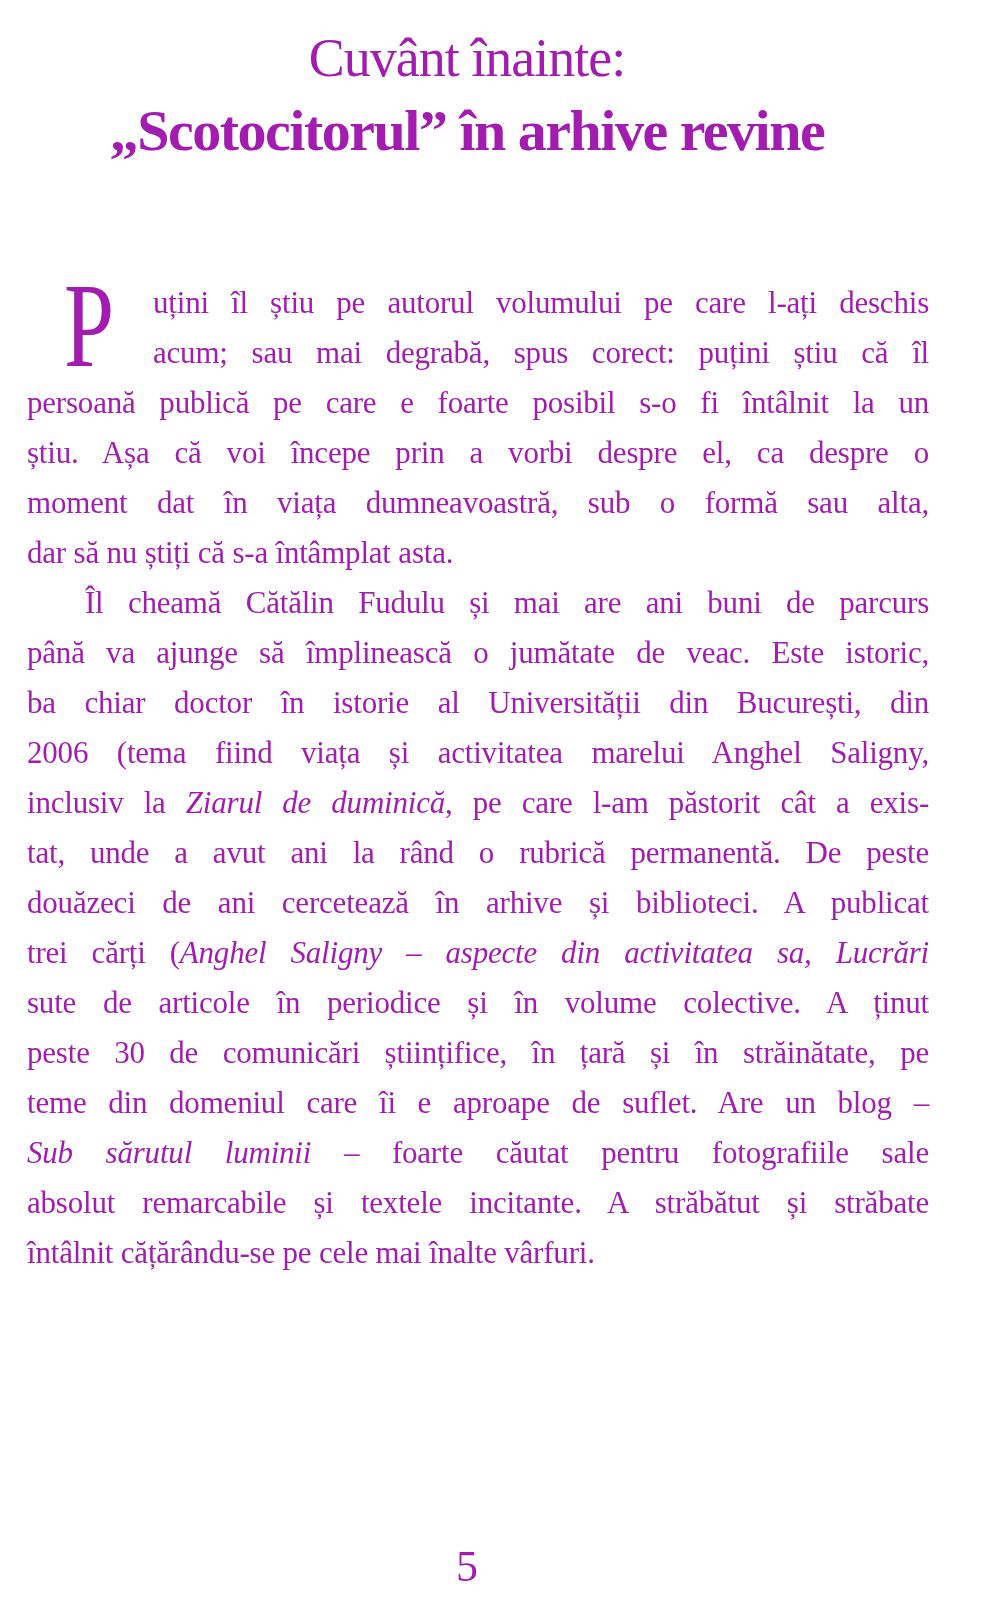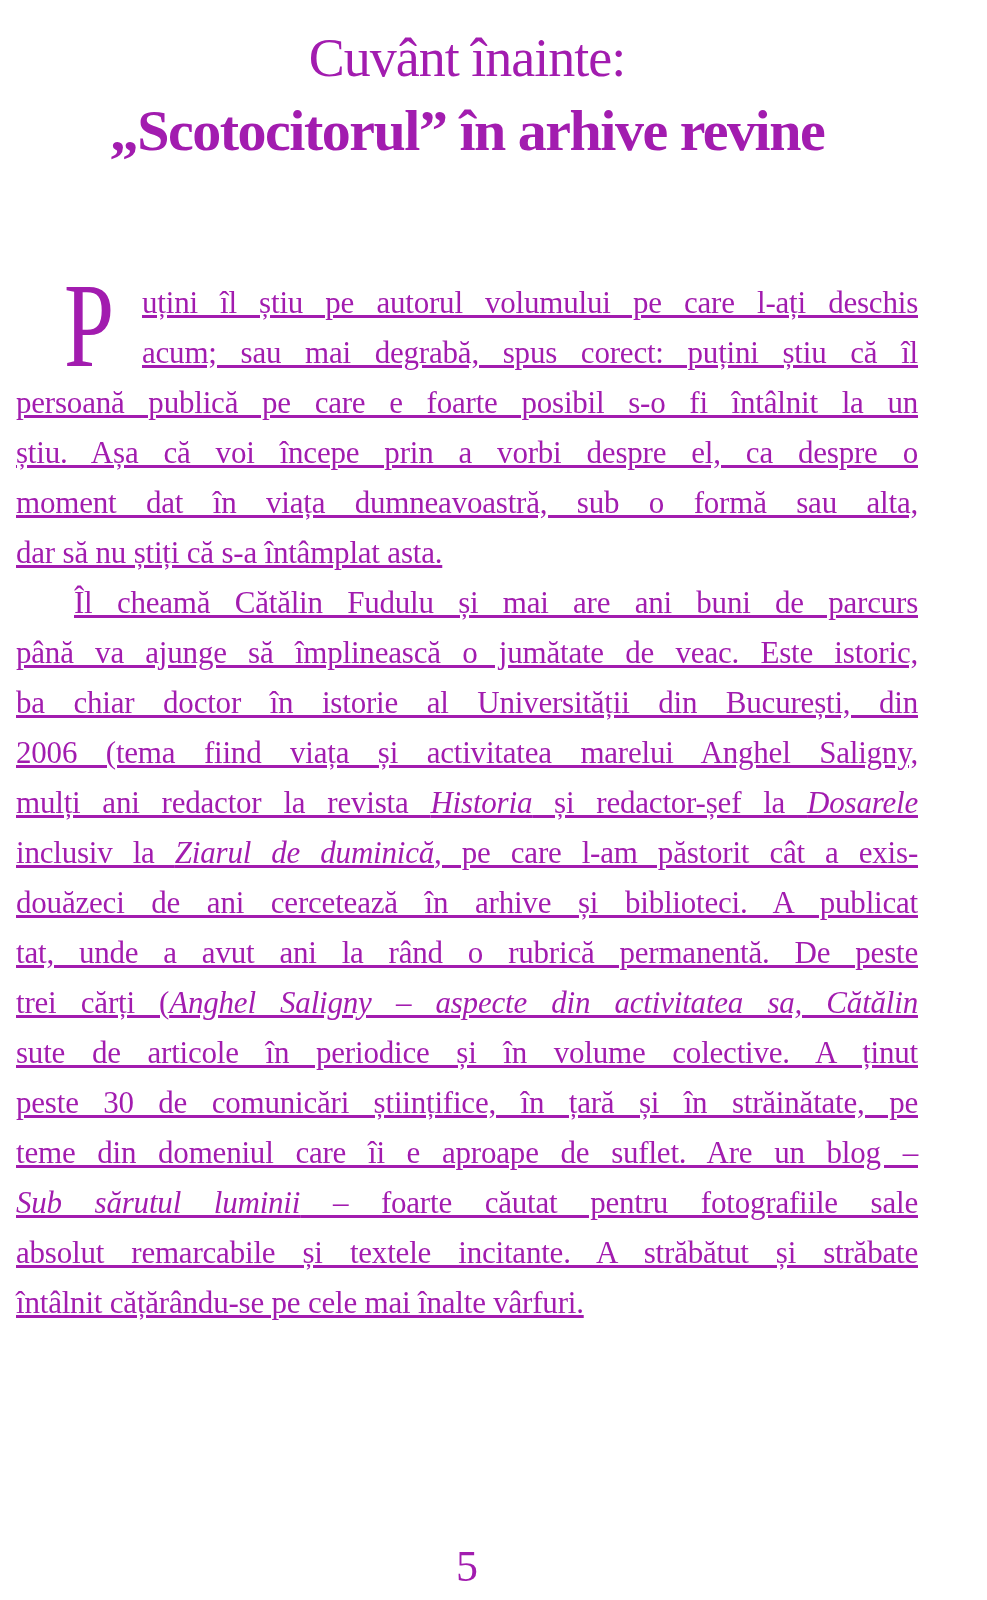--- a/index.html
+++ b/index.html
@@ -18,22 +18,22 @@
   }
   .title1{
     font-size:54px;line-height:64px;font-weight:400;letter-spacing:-1px;
   }
   .title2{
     font-size:58px;line-height:70px;font-weight:700;letter-spacing:-1.5px;
     margin-top:6px;
     font-family:Liberation Serif, serif;
   }
   .body-text{
-    position:absolute;top:278px;left:16px;width:902px;
-    font-size:31px;letter-spacing:-0.2px;text-decoration:underline;
+    position:absolute;top:278px;left:27px;width:902px;
+    font-size:31px;letter-spacing:-0.2px;
   }
   .line{
     height:50px;line-height:50px;
     text-align:justify;
     text-align-last:justify;
     text-justify:inter-word;
     white-space:nowrap;
   }
   .line.dc{margin-left:126px;}
   .line.pindent{text-indent:58px;}
@@ -65,25 +65,24 @@
       <div class="line dc"><span>uțini îl știu pe autorul volumului pe care l-ați deschis</span></div>
       <div class="line dc"><span>acum; sau mai degrabă, spus corect: puțini știu că îl</span></div>
       <div class="line"><span>persoană publică pe care e foarte posibil s-o fi întâlnit la un</span></div>
       <div class="line"><span>știu. Așa că voi începe prin a vorbi despre el, ca despre o</span></div>
       <div class="line"><span>moment dat în viața dumneavoastră, sub o formă sau alta,</span></div>
       <div class="line last"><span>dar să nu știți că s-a întâmplat asta.</span></div>
       <div class="line pindent"><span>Îl cheamă Cătălin Fudulu și mai are ani buni de parcurs</span></div>
       <div class="line"><span>până va ajunge să împlinească o jumătate de veac. Este istoric,</span></div>
       <div class="line"><span>ba chiar doctor în istorie al Universității din București, din</span></div>
       <div class="line"><span>2006 (tema fiind viața și activitatea marelui Anghel Saligny,</span></div>
-      <div class="line"><span>mulți ani redactor la revista </span><span class="it">Historia</span><span> și redactor-șef la </span><span class="it">Dosarele</span></div>
       <div class="line"><span>inclusiv la </span><span class="it">Ziarul de duminică</span><span>, pe care l-am păstorit cât a exis-</span></div>
+      <div class="line"><span>tat, unde a avut ani la rând o rubrică permanentă. De peste</span></div>
       <div class="line"><span>douăzeci de ani cercetează în arhive și biblioteci. A publicat</span></div>
-      <div class="line"><span>tat, unde a avut ani la rând o rubrică permanentă. De peste</span></div>
-      <div class="line"><span>trei cărți (</span><span class="it">Anghel Saligny – aspecte din activitatea sa, Cătălin</span></div>
+      <div class="line"><span>trei cărți (</span><span class="it">Anghel Saligny – aspecte din activitatea sa, Lucrări</span></div>
       <div class="line"><span>sute de articole în periodice și în volume colective. A ținut</span></div>
       <div class="line"><span>peste 30 de comunicări științifice, în țară și în străinătate, pe</span></div>
       <div class="line"><span>teme din domeniul care îi e aproape de suflet. Are un blog –</span></div>
       <div class="line"><span class="it">Sub sărutul luminii</span><span> – foarte căutat pentru fotografiile sale</span></div>
       <div class="line"><span>absolut remarcabile și textele incitante. A străbătut și străbate</span></div>
       <div class="line last"><span>întâlnit cățărându-se pe cele mai înalte vârfuri.</span></div>
     </main>
 
   <footer class="page-number">5</footer>
 

